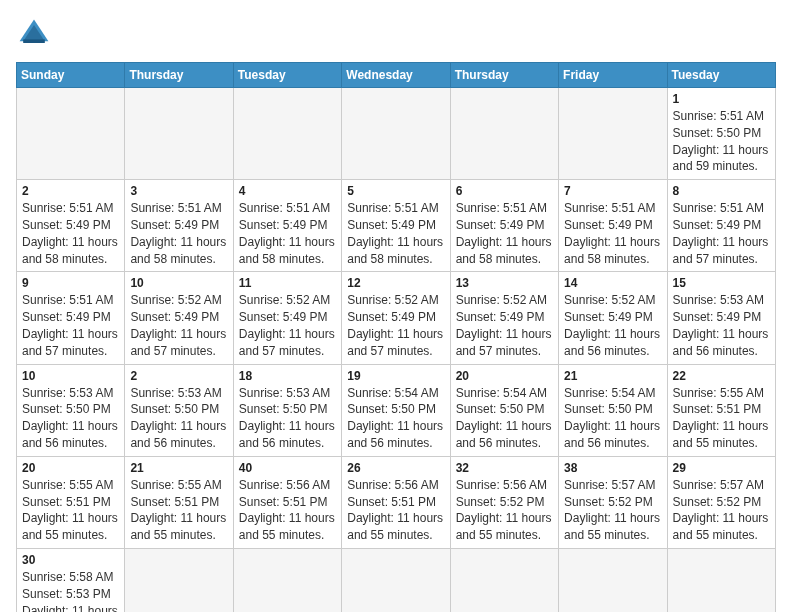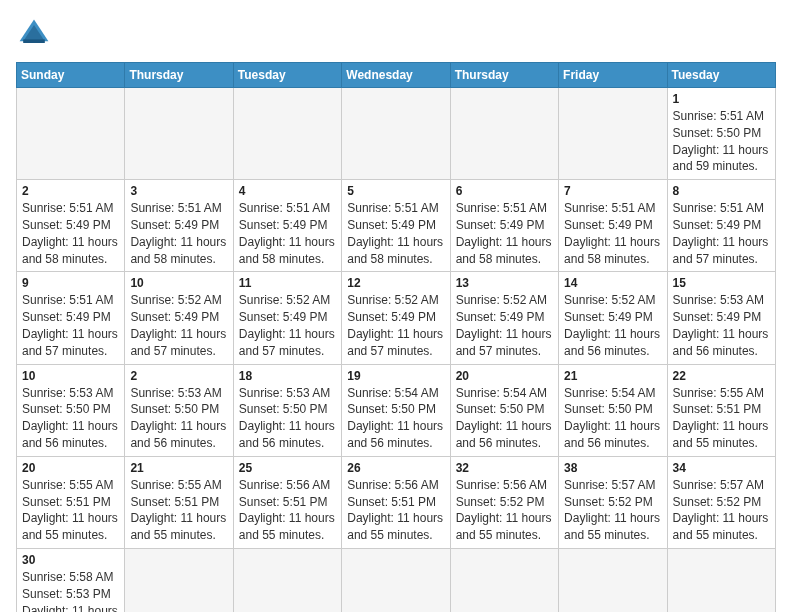--- a/index.html
+++ b/index.html
@@ -234,37 +234,37 @@
         <tr>
           <td>
             <span class="day-num">20</span>
             <div class="day-info">Sunrise: 5:55 AM<br>Sunset: 5:51 PM<br>Daylight: 11 hours and 55 minutes.</div>
           </td>
           <td>
             <span class="day-num">21</span>
             <div class="day-info">Sunrise: 5:55 AM<br>Sunset: 5:51 PM<br>Daylight: 11 hours and 55 minutes.</div>
           </td>
           <td>
-            <span class="day-num">25</span>
+            <span class="day-num">40</span>
             <div class="day-info">Sunrise: 5:56 AM<br>Sunset: 5:51 PM<br>Daylight: 11 hours and 55 minutes.</div>
           </td>
           <td>
             <span class="day-num">26</span>
             <div class="day-info">Sunrise: 5:56 AM<br>Sunset: 5:51 PM<br>Daylight: 11 hours and 55 minutes.</div>
           </td>
           <td>
             <span class="day-num">32</span>
             <div class="day-info">Sunrise: 5:56 AM<br>Sunset: 5:52 PM<br>Daylight: 11 hours and 55 minutes.</div>
           </td>
           <td>
             <span class="day-num">38</span>
             <div class="day-info">Sunrise: 5:57 AM<br>Sunset: 5:52 PM<br>Daylight: 11 hours and 55 minutes.</div>
           </td>
           <td>
-            <span class="day-num">34</span>
+            <span class="day-num">29</span>
             <div class="day-info">Sunrise: 5:57 AM<br>Sunset: 5:52 PM<br>Daylight: 11 hours and 55 minutes.</div>
           </td>
         </tr>
         <tr class="last-row">
           <td>
             <span class="day-num">30</span>
             <div class="day-info">Sunrise: 5:58 AM<br>Sunset: 5:53 PM<br>Daylight: 11 hours and 55 minutes.</div>
           </td>
           <td class="empty"></td>
           <td class="empty"></td>

